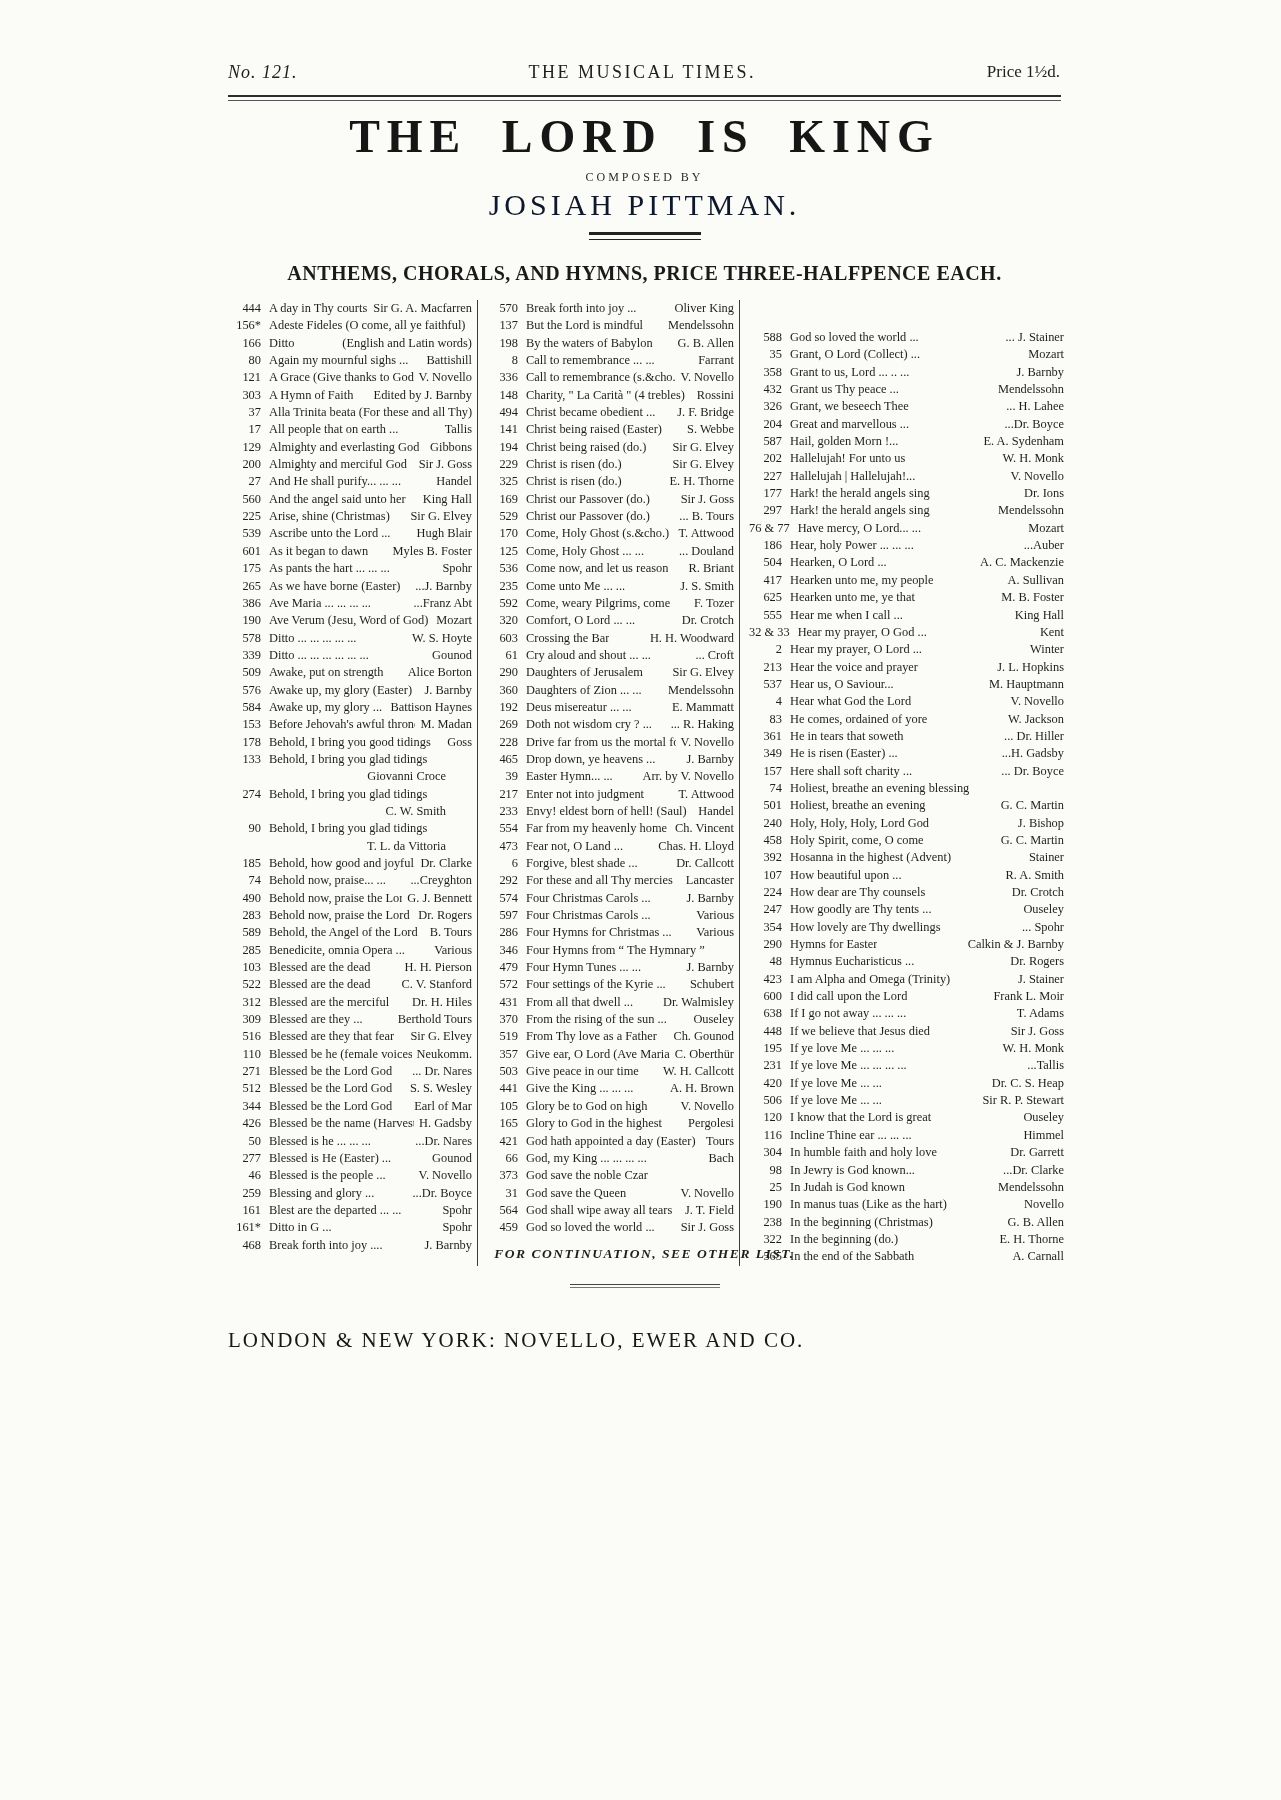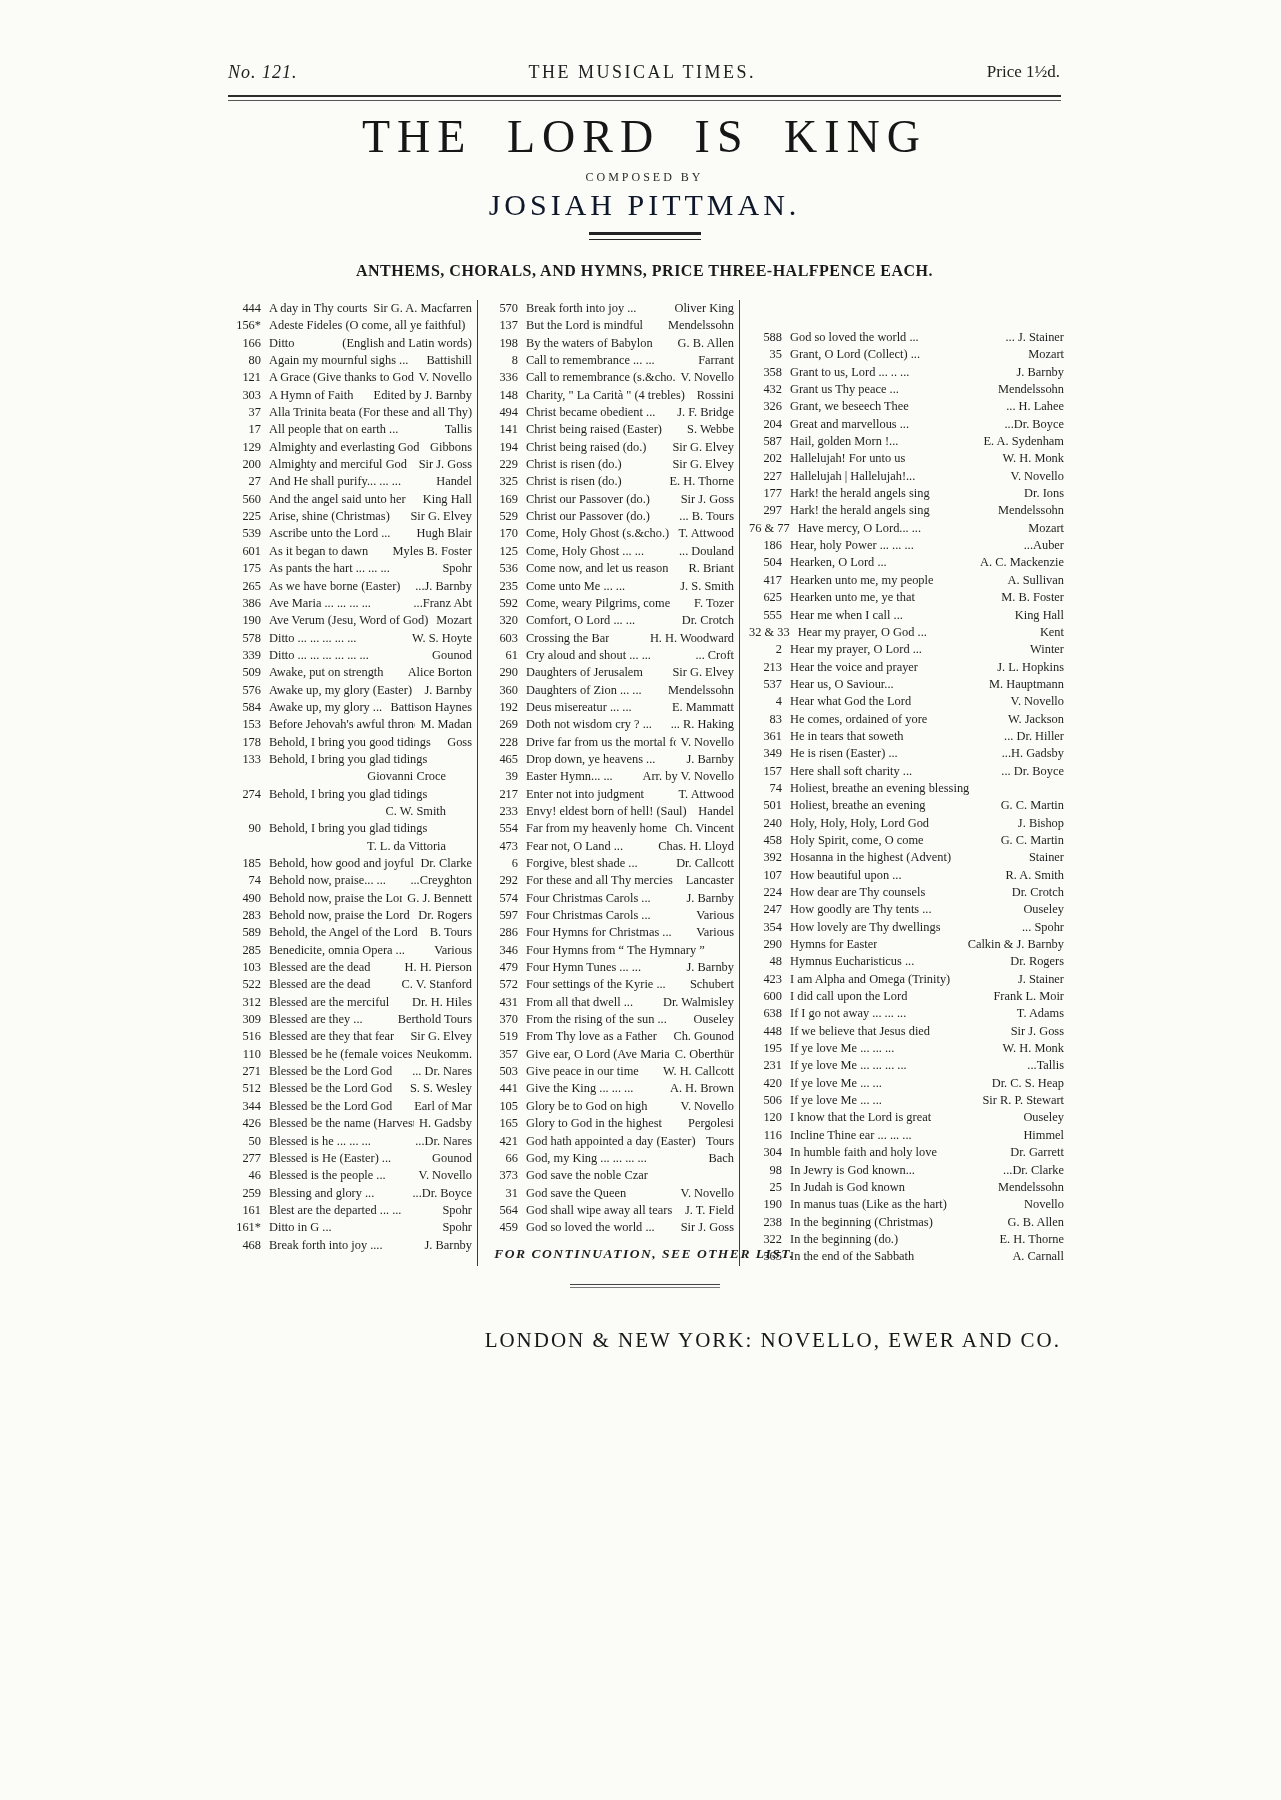--- a/index.html
+++ b/index.html
@@ -23,33 +23,33 @@
   .price{font-size:17px;}
   .head-rule{
     position:absolute;left:228px;top:95px;width:833px;height:3px;
     border-top:2px solid #2c2c2c;border-bottom:1px solid #555;
   }
 
   
   .title-block{position:absolute;left:228px;top:104px;width:833px;text-align:center;}
   .main-title{
     font-size:46px;letter-spacing:7px;word-spacing:16px;
-    font-weight:400;color:#161616;margin-top:6px;
+    font-weight:700;color:#161616;margin-top:6px;
   }
   .composed-by{font-size:12px;letter-spacing:3px;margin-top:7px;color:#2a2a2a;}
   .composer-name{font-size:30px;letter-spacing:4px;margin-top:3px;color:#0f172a;}
   .title-rule{
     width:112px;margin:10px auto 0 auto;height:4px;
     border-top:3px solid #222;border-bottom:1px solid #222;
   }
 
   
   .section-heading{
     position:absolute;left:228px;top:262px;width:833px;text-align:center;
-    font-size:16px;font-weight:700;letter-spacing:0.5px;color:#1a1a1a;
+    font-size:20px;font-weight:700;letter-spacing:0.5px;color:#1a1a1a;
   }
 
   
   .catalog{
     position:absolute;left:228px;top:300px;width:836px;
     display:flex;align-items:stretch;
   }
   .col{box-sizing:border-box;}
   .col-1{width:250px;border-right:1px solid #3a3a3a;padding-right:5px;}
   .col-2{width:262px;border-right:1px solid #3a3a3a;padding-left:7px;padding-right:5px;}
@@ -69,21 +69,21 @@
   
   .continuation{
     position:absolute;left:228px;top:1246px;width:833px;text-align:center;
     font-size:13.5px;font-weight:700;font-style:italic;letter-spacing:1.5px;
   }
   .cont-rule{
     position:absolute;left:570px;top:1284px;width:150px;height:2px;
     border-top:1px solid #444;border-bottom:1px solid #777;
   }
   .imprint{
-    position:absolute;left:228px;top:1328px;width:833px;text-align:right;
+    position:absolute;left:228px;top:1328px;width:833px;text-align:left;
     font-size:21px;letter-spacing:2px;color:#171717;
   }
 </style>
 </head>
 <body>
 
 <div class="page">
 
   <div class="masthead">
     <span class="issue">No. 121.</span>

